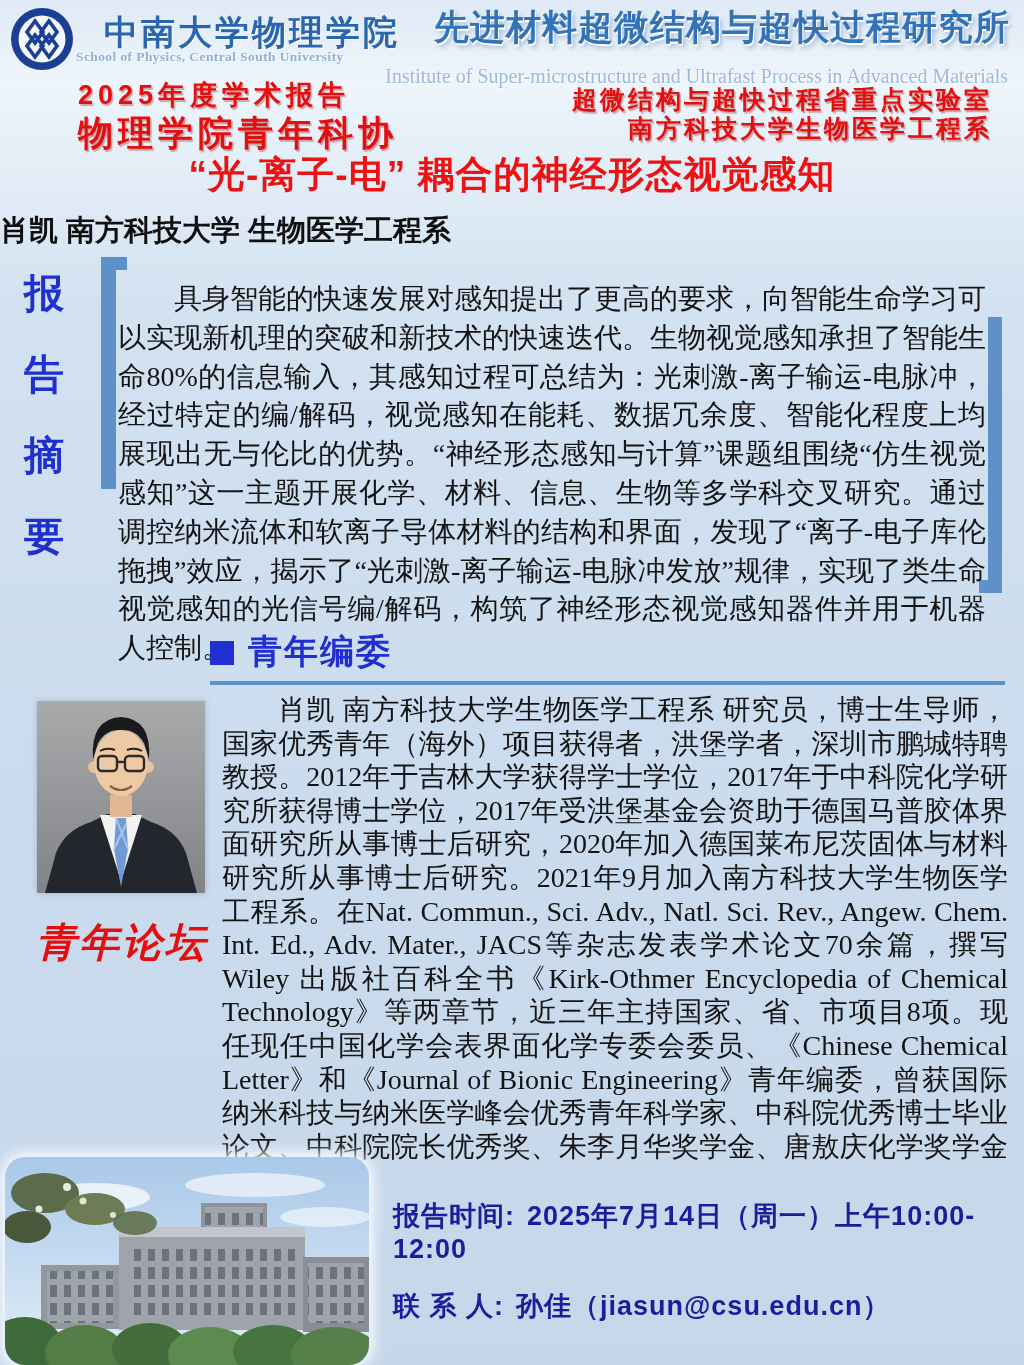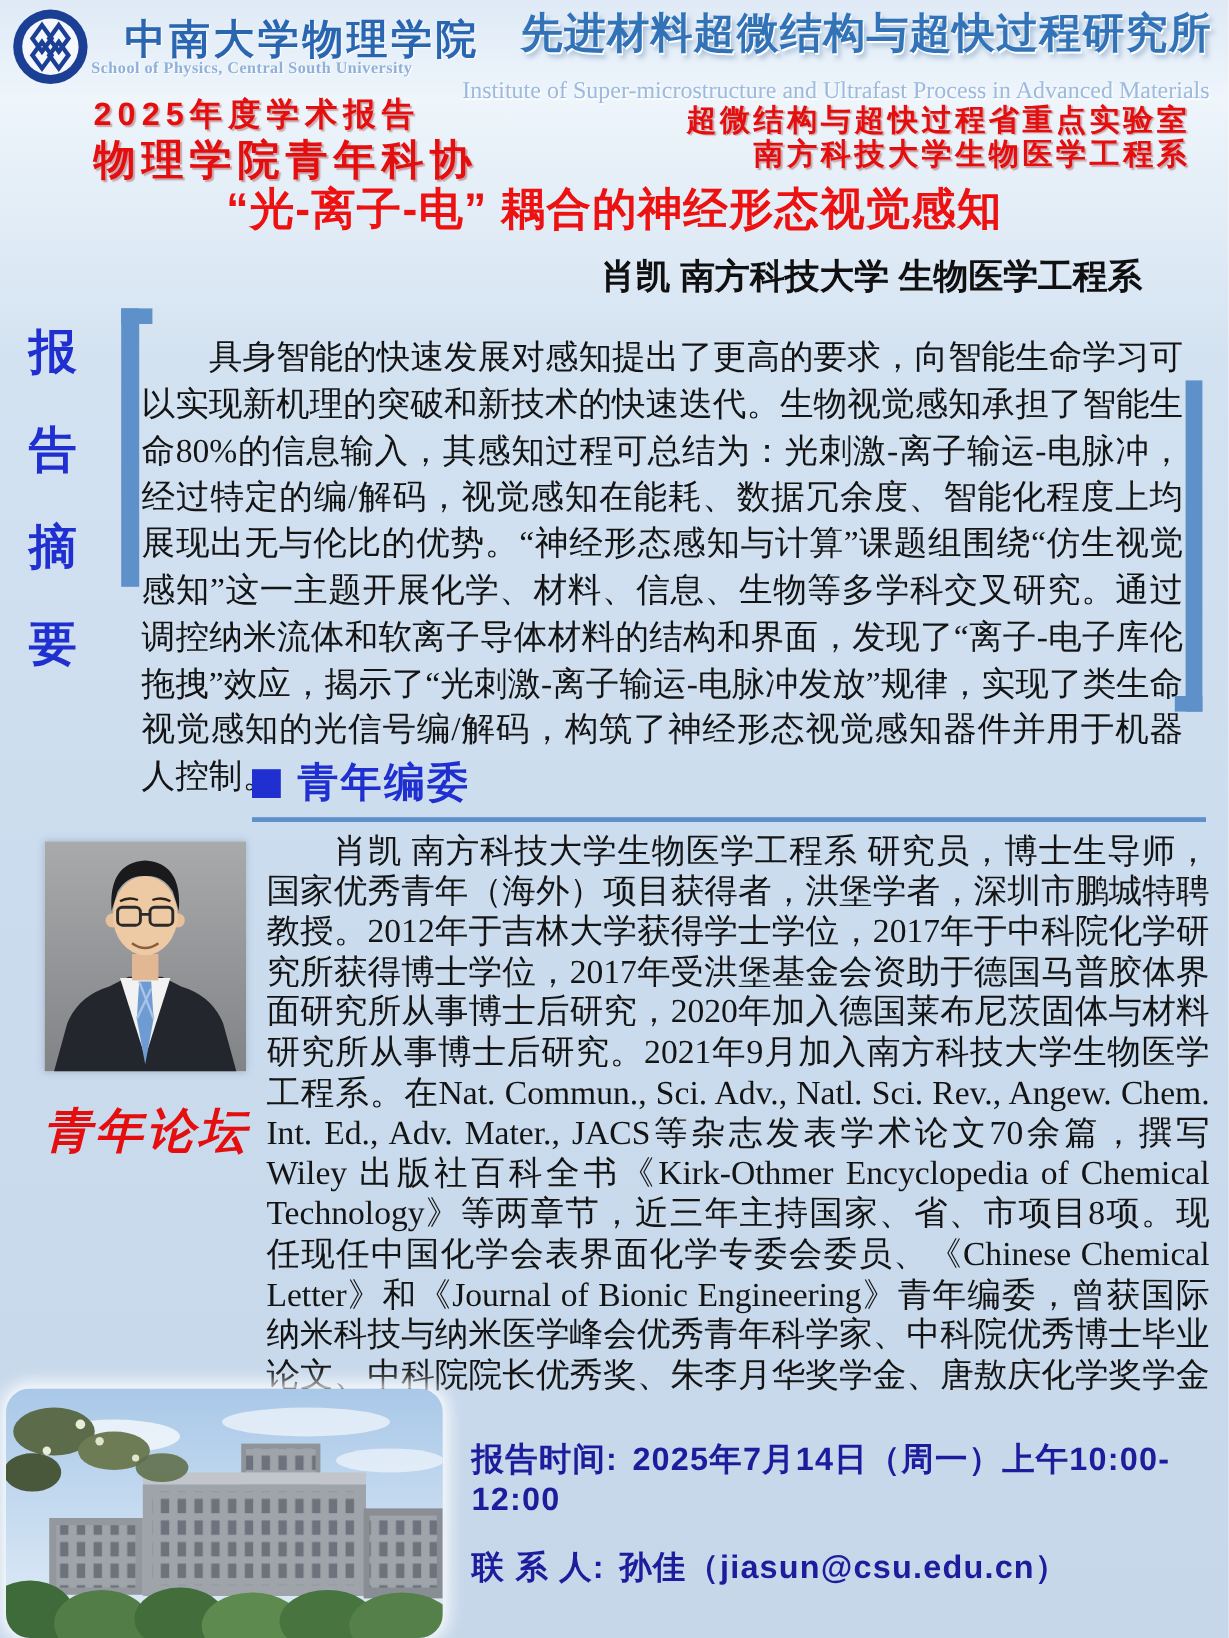--- a/index.html
+++ b/index.html
@@ -27,21 +27,21 @@
     font-family:"Liberation Serif",serif;text-shadow:1px 1px 0 #fff;}
   .red-line{font-weight:700;color:var(--red);text-shadow:1.5px 1.5px 1px rgba(140,20,20,.35);}
   .event-l1{left:78px;top:77px;font-size:27px;letter-spacing:5px;}
   .event-l2{left:78px;top:110px;font-size:35px;letter-spacing:5px;}
   .lab-l1{right:32px;top:83px;font-size:25px;letter-spacing:3px;}
   .lab-l2{right:32px;top:112px;font-size:25px;letter-spacing:3px;}
 
   
   .main-title{left:0;top:150px;width:1024px;text-align:center;font-size:37px;
     font-weight:700;color:#ed1111;letter-spacing:1px;}
-  .speaker-line{left:0;top:211px;width:952px;text-align:right;font-size:29px;
+  .speaker-line{left:0;top:211px;width:952px;text-align:left;font-size:29px;
     font-weight:700;color:#101010;}
 
   
   .abs-label{left:21px;width:46px;text-align:center;font-size:40px;font-weight:700;
     color:var(--royal);}
   .lbracket{left:101px;top:257px;width:15px;height:232px;background:var(--steel);}
   .lbracket::after{content:"";position:absolute;left:0;top:0;width:26px;height:13px;background:var(--steel);}
   .rbracket{left:988px;top:317px;width:14px;height:276px;background:var(--steel);}
   .rbracket::after{content:"";position:absolute;right:0;bottom:0;width:23px;height:13px;background:var(--steel);}
   .abstract-text{left:118px;top:256px;width:868px;font-family:"Liberation Serif",serif;

